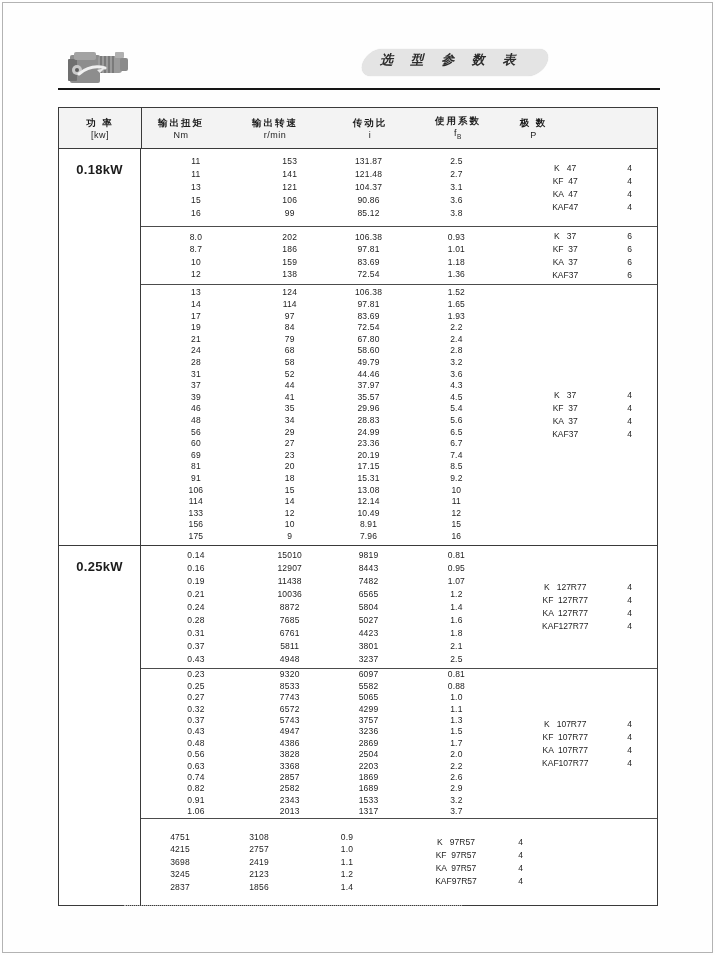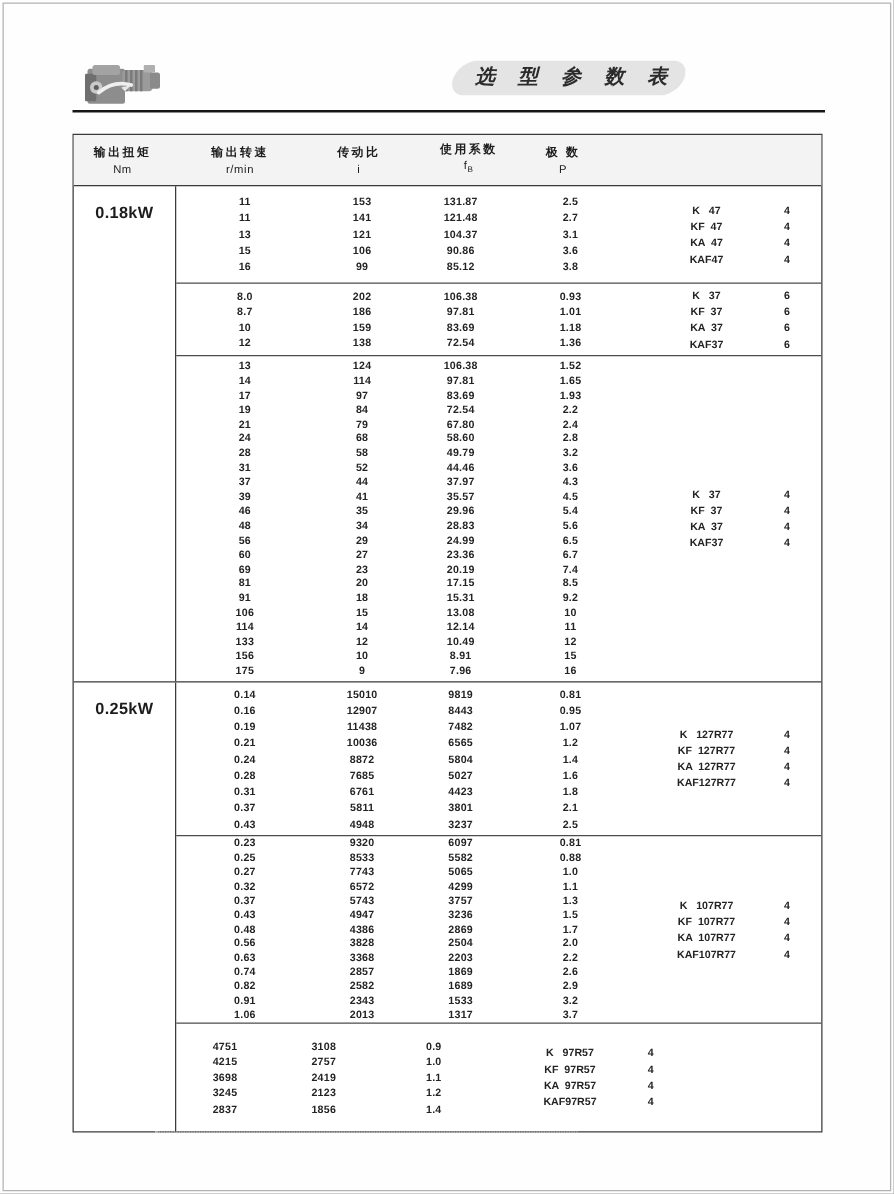--- a/index.html
+++ b/index.html
@@ -24,21 +24,21 @@
   }
   .banner{
     position:absolute;left:363px;top:49px;width:184px;height:27px;
     background:#e4e4e4;
     border-radius:14px;
     transform:skewX(-22deg);
     box-shadow:0 0 1px #cfcfcf;
   }
   .banner-text{
     position:absolute;left:380px;top:51px;width:160px;
-    font-size:16px;font-style:italic;font-weight:bold;
+    font-size:13px;font-style:italic;font-weight:bold;
     letter-spacing:7px;color:#2b2b2b;white-space:nowrap;
   }
   .rule{
     position:absolute;left:58px;top:88px;width:602px;height:2px;background:#161616;
   }
 
   
   .table{
     position:absolute;left:58px;top:107px;width:600px;
     border:1px solid #3a3a3a;
@@ -69,21 +69,21 @@
 
   .section{display:flex;}
   .section + .section{border-top:1px solid #3a3a3a;}
   .power-cell{
     width:83px;box-sizing:border-box;
     border-right:1px solid #3a3a3a;
     padding-top:13px;text-align:center;
     font-size:13px;font-weight:bold;letter-spacing:.3px;
   }
   .groups{width:516px;display:flex;flex-direction:column;}
-  .group{display:flex;box-sizing:border-box;font-weight:bold;}
+  .group{display:flex;box-sizing:border-box;}
   .group + .group{border-top:1px solid #4c4c4c;}
 
   .gcol{
     display:flex;flex-direction:column;justify-content:center;
     text-align:center;box-sizing:border-box;
   }
   .num-line{font-size:8.5px;letter-spacing:.2px;color:#232323;}
   .type-col{align-items:center;padding-left:24px;}
   .type-line{font-size:8.5px;line-height:13px;white-space:pre;color:#232323;}
   .poles-line{font-size:8.5px;line-height:13px;color:#232323;}
@@ -129,20 +129,24 @@
       <path d="M30 24 l 8 -2 l -5 5 z" fill="#e8e8e8"></path>
     </svg>
   </div>
 
   <div class="banner"></div>
   <div class="banner-text">选 型 参 数 表</div>
   <div class="rule"></div>
 
   <div class="table">
     <div class="thead">
+      <div class="th col-power">
+        <span class="th-zh">功  率</span>
+        <span class="th-unit">[kw]</span>
+      </div>
       <div class="th col-torque">
         <span class="th-zh">输出扭矩</span>
         <span class="th-unit">Nm</span>
       </div>
       <div class="th col-speed">
         <span class="th-zh">输出转速</span>
         <span class="th-unit">r/min</span>
       </div>
       <div class="th col-ratio">
         <span class="th-zh">传动比</span>

